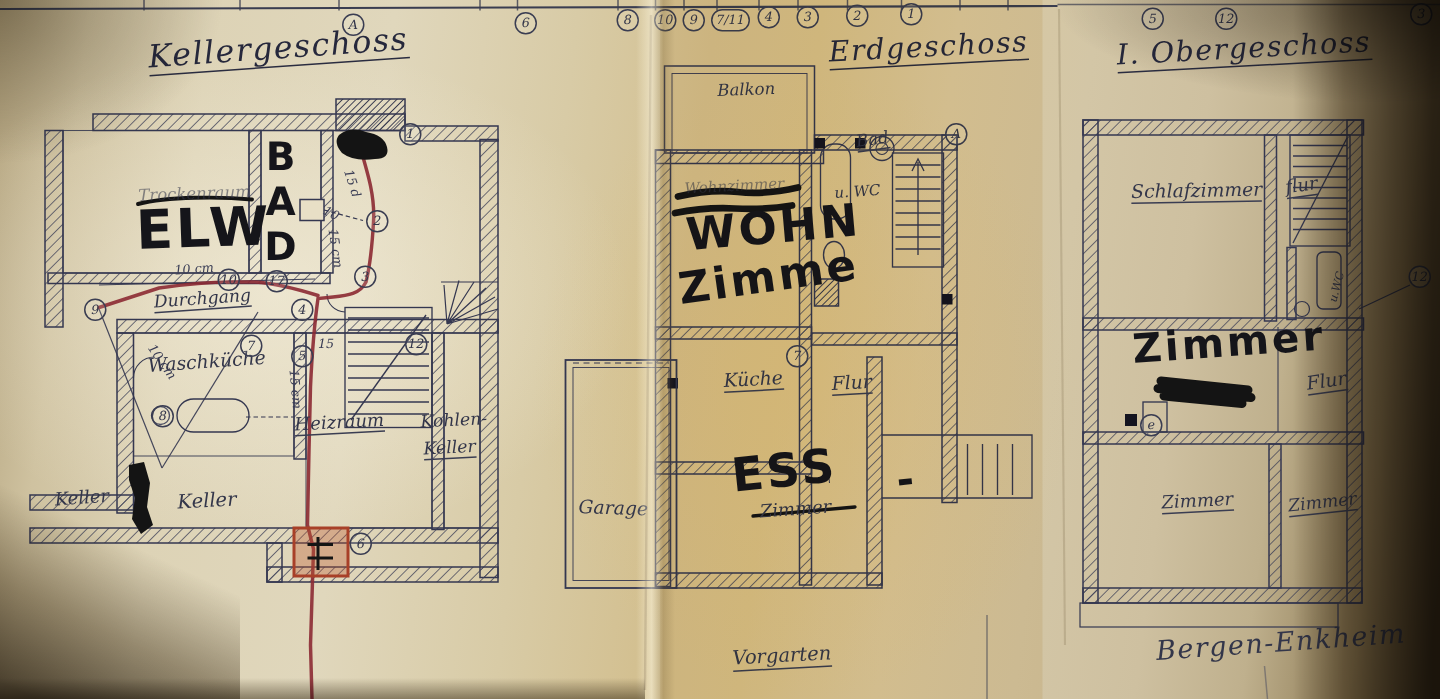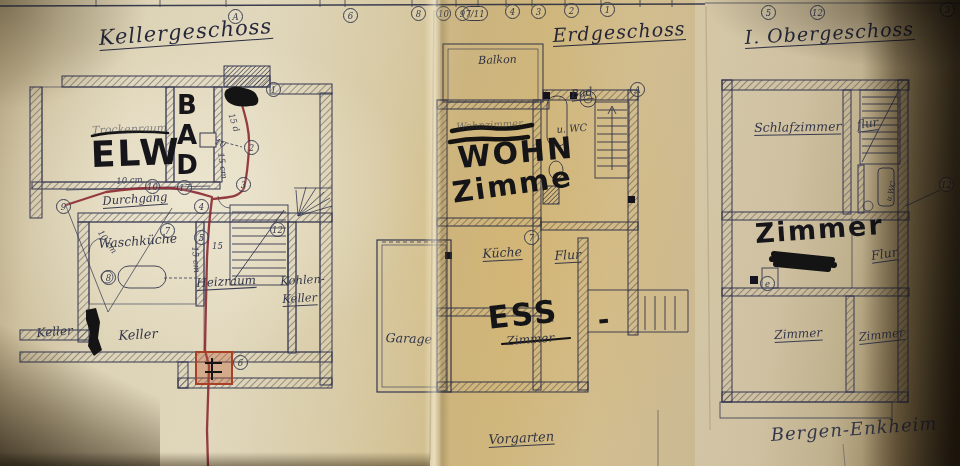--- a/index.html
+++ b/index.html
@@ -294,21 +294,21 @@
   <span class="hand" style="left:754px;top:218px;font-size:27px;transform:rotate(-4deg)">Zimmer</span>
   <span class="lbl u" style="left:870px;top:248px;font-size:12.5px;transform:rotate(-8deg)">Flur</span>
   <span class="lbl u" style="left:774px;top:328px;font-size:12px;transform:rotate(-3deg)">Zimmer</span>
   <span class="lbl u" style="left:858px;top:330px;font-size:11.5px;transform:rotate(-6deg)">Zimmer</span>
 
   <span class="mark" style="left:228px;top:9px">A</span>
   <span class="mark" style="left:343px;top:8px">6</span>
   <span class="mark" style="left:411px;top:6px">8</span>
   <span class="mark" style="left:436px;top:6px">10</span>
   <span class="mark" style="left:455px;top:6px">9</span>
-  <span class="mark wide" style="left:462px;top:6px">7/11</span>
+  <span class="mark wide" style="left:474px;top:6px">7/11</span>
   <span class="mark" style="left:505px;top:4px">4</span>
   <span class="mark" style="left:531px;top:4px">3</span>
   <span class="mark" style="left:564px;top:3px">2</span>
   <span class="mark" style="left:600px;top:2px">1</span>
   <span class="mark" style="left:761px;top:5px">5</span>
   <span class="mark" style="left:810px;top:5px">12</span>
   <span class="mark" style="left:940px;top:2px">3</span>
 
   <span class="mark" style="left:266px;top:82px">1</span>
   <span class="mark" style="left:244px;top:140px">2</span>
@@ -325,21 +325,21 @@
 
   <span class="mark" style="left:630px;top:82px">A</span>
   <span class="mark" style="left:524px;top:230px">7</span>
   <span class="mark" style="left:939px;top:177px">12</span>
   <span class="mark" style="left:760px;top:276px">e</span>
 
   <span class="meas" style="left:116px;top:176px;transform:rotate(-4deg)">10 cm</span>
   <span class="meas" style="left:236px;top:112px;transform:rotate(72deg)">15 d</span>
   <span class="meas" style="left:218px;top:136px;transform:rotate(28deg)">10</span>
   <span class="meas" style="left:226px;top:152px;transform:rotate(82deg)">15 cm</span>
-  <span class="meas" style="left:212px;top:241px">15</span>
+  <span class="meas" style="left:212px;top:225px">15</span>
   <span class="meas" style="left:200px;top:246px;transform:rotate(85deg)">15 cm</span>
   <span class="meas" style="left:104px;top:228px;transform:rotate(55deg)">10 cm</span>
 
   <div class="ov mult" style="left:862px;top:0;width:98px;height:466px;z-index:8;
        background:linear-gradient(90deg,rgba(60,45,22,0),rgba(60,45,22,.45) 35%,rgba(30,22,10,.78) 95%)"></div>
   <div class="ov mult" style="left:700px;top:0;width:260px;height:70px;z-index:8;
        background:radial-gradient(ellipse at 90% 0%,rgba(40,30,14,.55),rgba(40,30,14,0) 70%)"></div>
   <div class="ov mult" style="left:0;top:0;width:150px;height:110px;z-index:8;
        background:radial-gradient(ellipse at 0% 0%,rgba(55,45,25,.4),rgba(55,45,25,0) 70%)"></div>
   <div class="ov mult" style="left:0;top:320px;width:160px;height:146px;z-index:8;

